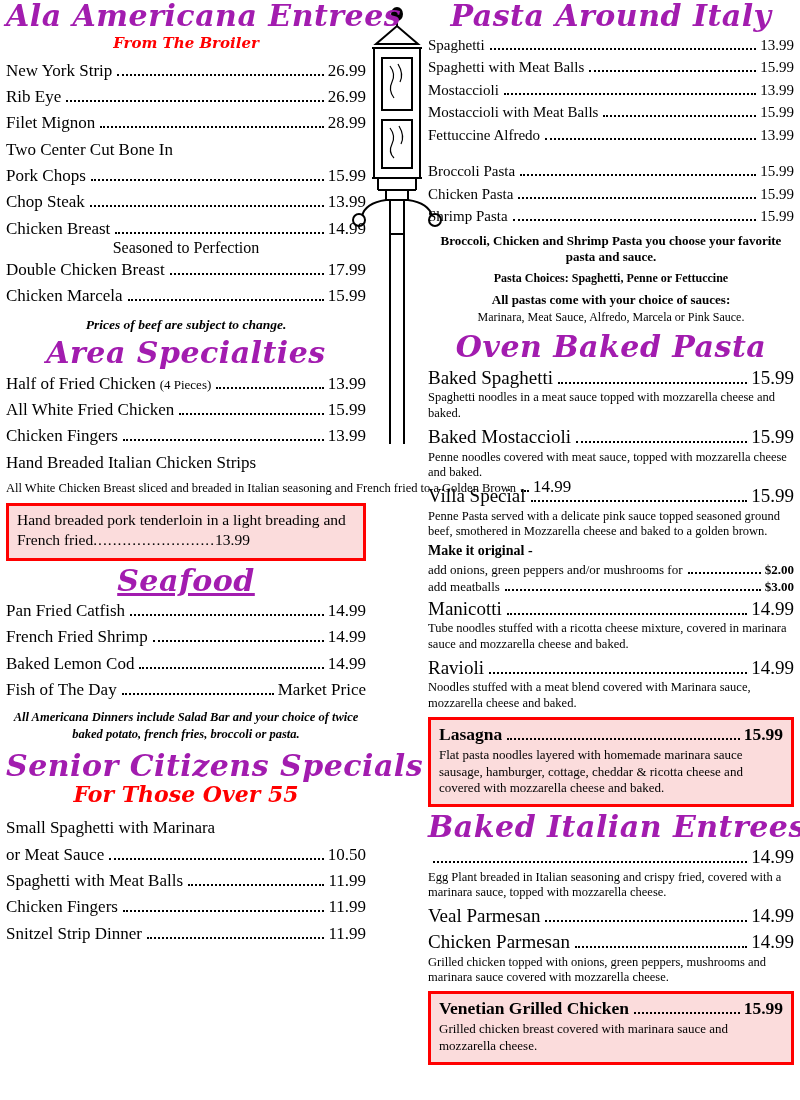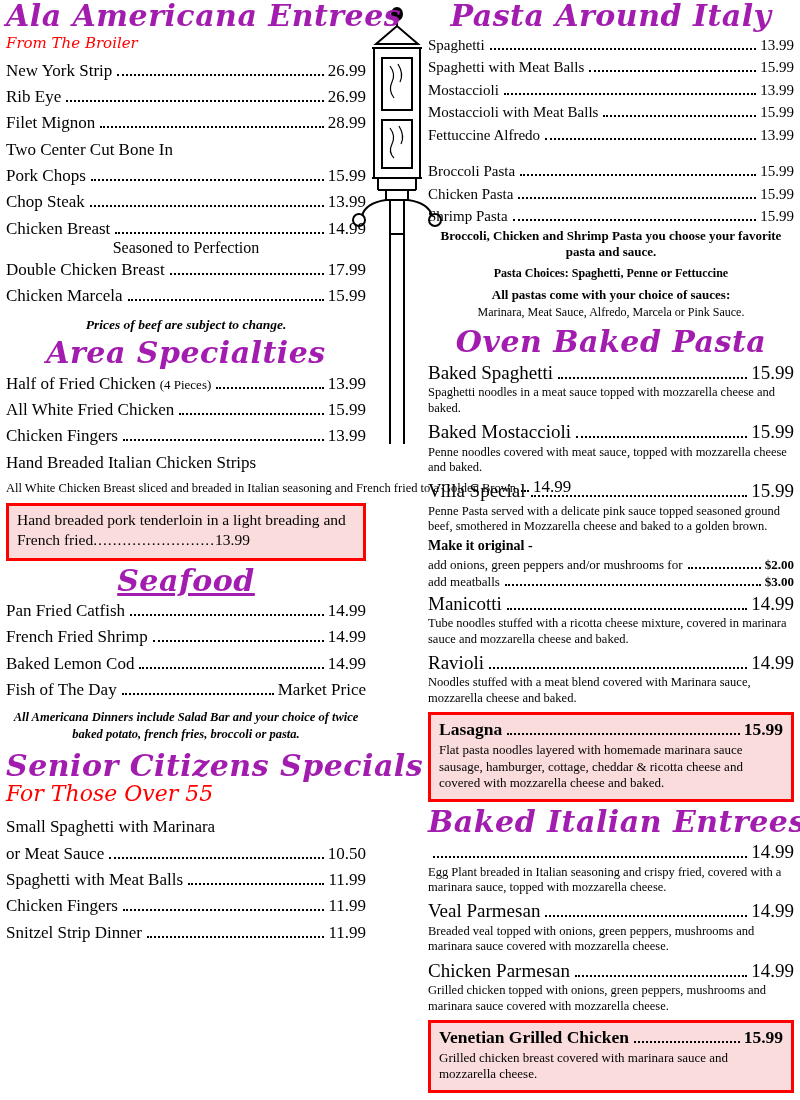--- a/index.html
+++ b/index.html
@@ -36,22 +36,23 @@
     text-align: center;
     font-size: 30px;
     letter-spacing: 0.5px;
     line-height: 1.05;
     margin: 0 0 2px 0;
     white-space: nowrap;
   }
   .sec-sub {
     font-family: "DejaVu Serif", serif;
     font-style: italic;
-    font-weight: normal;
+    font-weight: bold;
     color: #ff0000;
+    text-align: center;
     font-size: 15px;
     margin: 0 0 6px 0;
   }
   .sec-sub.big {
     font-size: 22px;
     margin-top: -2px;
     margin-bottom: 8px;
   }
 
   .item {
@@ -382,21 +383,21 @@
       <span class="nm">Chicken Pasta</span>
       <span class="dots"></span>
       <span class="pr">15.99</span>
     </div>
     <div class="ritem">
       <span class="nm">Shrimp Pasta</span>
       <span class="dots"></span>
       <span class="pr">15.99</span>
     </div>
 
-    <div class="small-note center bold" style="font-size:13px; ">Broccoli, Chicken and Shrimp Pasta you choose your favorite pasta and sauce.</div>
+    <div class="small-note center bold" style="font-size:13px; margin-top:5px;">Broccoli, Chicken and Shrimp Pasta you choose your favorite pasta and sauce.</div>
     <div class="small-note center bold" style="font-size:12px; margin-top:6px;">Pasta Choices: Spaghetti, Penne or Fettuccine</div>
     <div class="small-note center bold" style="font-size:13px; margin-top:6px;">All pastas come with your choice of sauces:</div>
     <div class="small-note center" style="font-size:12px;">Marinara, Meat Sauce, Alfredo, Marcela or Pink Sauce.</div>
 
     <h1 class="sec-title" style="margin-top:6px;">Oven Baked Pasta</h1>
 
     <div class="ritem lg">
       <span class="nm">Baked Spaghetti</span>
       <span class="dots"></span>
       <span class="pr">15.99</span>
@@ -459,21 +460,20 @@
       <span class="dots"></span>
       <span class="pr">14.99</span>
     </div>
     <div class="desc">Egg Plant breaded in Italian seasoning and crispy fried, covered with a marinara sauce, topped with mozzarella cheese.</div>
 
     <div class="ritem lg">
       <span class="nm">Veal Parmesan</span>
       <span class="dots"></span>
       <span class="pr">14.99</span>
     </div>
-    <div class="desc">Breaded veal topped with onions, green peppers, mushrooms and marinara sauce covered with mozzarella cheese.</div>
 
     <div class="ritem lg">
       <span class="nm">Chicken Parmesan</span>
       <span class="dots"></span>
       <span class="pr">14.99</span>
     </div>
     <div class="desc">Grilled chicken topped with onions, green peppers, mushrooms and marinara sauce covered with mozzarella cheese.</div>
 
     <div class="boxed small">
       <div class="boxed-title-row">

